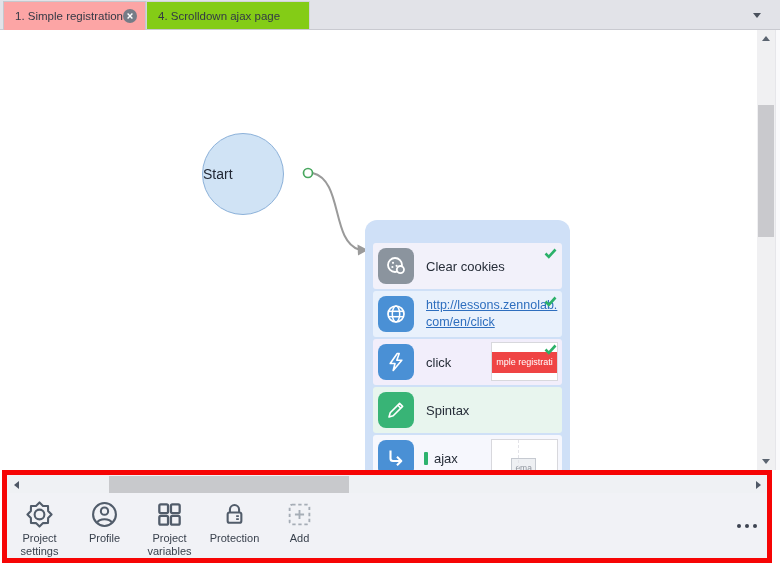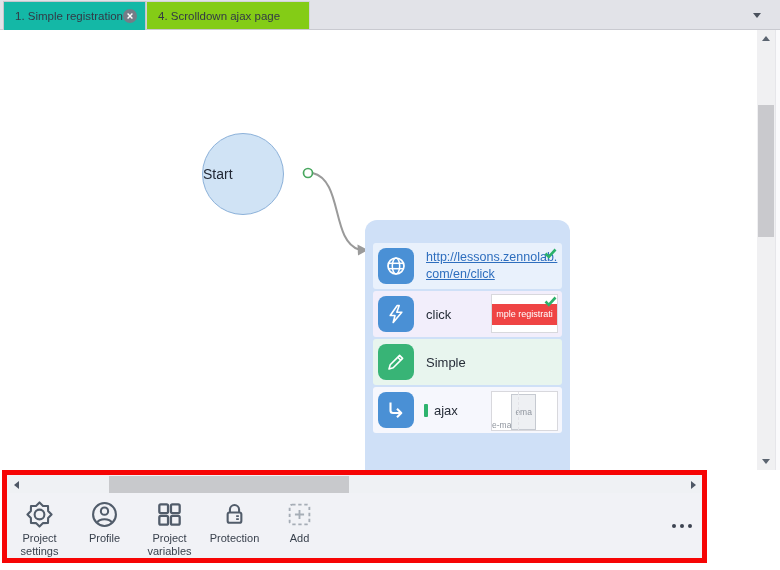--- a/index.html
+++ b/index.html
@@ -5,21 +5,21 @@
   * { margin:0; padding:0; box-sizing:border-box; }
   html,body { width:780px; height:570px; overflow:hidden; background:#fff;
     font-family:"Liberation Sans", sans-serif; }
   .app { position:relative; width:780px; height:570px; background:#fff; }
 
   
   .tabbar { position:absolute; left:0; top:0; width:780px; height:30px;
     background:#e2e3e8; border-bottom:1px solid #c9cad0; }
   .tab { position:absolute; top:1px; display:flex; align-items:center;
     font-size:11.5px; color:#333945; cursor:default; }
-  .tab-1 { left:3px; width:143px; height:29px; background:#14b8a6; z-index:2;
+  .tab-1 { left:3px; width:143px; height:29px; background:#fca5a5; z-index:2;
     border:1px solid #c6c7cd; border-bottom:none; }
   .tab-2 { left:146px; width:164px; height:28px; background:#84cc16;
     border:1px solid #d3d4d9; border-bottom:none; }
   .tab-label { padding-left:11px; white-space:nowrap; }
   .tab-close { margin-left:auto; margin-right:9px; width:14px; height:14px; display:flex; }
   .tab-caret { position:absolute; right:19px; top:13px; width:0; height:0;
     border-left:4px solid transparent; border-right:4px solid transparent;
     border-top:5px solid #4a515c; }
 
   
@@ -56,39 +56,39 @@
   .varbar { display:inline-block; width:4px; height:13px; background:#2eb36e;
     border-radius:1px; margin:0 6px 0 10px; }
   .rlabel.tight { margin-left:0; }
   .thumb-email { position:absolute; right:4px; top:4px; width:67px; height:40px;
     background:#fff; border:1px solid #d8d8dd; overflow:hidden;
     display:flex; flex-direction:row; align-items:flex-end; padding:3px 3px 0 0; }
   .thumb-email .dashline { position:absolute; left:26px; top:0; bottom:0;
     border-left:1px dashed #e3e3e8; }
   .te1 { font-size:8.5px; color:#8f959e; }
   .te2 { font-size:8.5px; color:#8f959e; background:#eef0f3; border:1px solid #c6cad1;
-    padding:12px 3px; margin-top:3px; }
+    padding:4px 3px; margin-top:3px; }
 
   
   .vscroll { position:absolute; right:5px; top:0; width:18px; height:440px;
     background:#f0f0f2; }
   .right-strip { position:absolute; right:0; top:0; width:5px; height:440px;
     background:#fafafc; border-left:1px solid #e6e6ea; }
   .vs-up, .vs-down { position:absolute; left:0; width:18px; height:17px;
     display:flex; align-items:center; justify-content:center; }
   .vs-up { top:0; } .vs-down { bottom:0; }
   .tri-up { width:0; height:0; border-left:4px solid transparent;
     border-right:4px solid transparent; border-bottom:5px solid #5b6470; }
   .tri-down { width:0; height:0; border-left:4px solid transparent;
     border-right:4px solid transparent; border-top:5px solid #5b6470; }
   .vs-thumb { position:absolute; left:1px; top:75px; width:16px; height:132px;
     background:#c9c9cd; }
 
   
-  .annotation { position:absolute; left:2px; top:470px; width:705px; height:93px;
+  .annotation { position:absolute; left:2px; top:470px; width:770px; height:93px;
     border:5px solid #f60505; background:#f1f2f6; }
   .hscroll { position:absolute; left:1px; right:1px; top:1px; height:17px;
     background:#eff1f4; }
   .hs-left, .hs-right { position:absolute; top:0; width:16px; height:17px;
     display:flex; align-items:center; justify-content:center; }
   .hs-left { left:0; } .hs-right { right:0; }
   .tri-left { width:0; height:0; border-top:4px solid transparent;
     border-bottom:4px solid transparent; border-right:5px solid #4f5866; }
   .tri-right { width:0; height:0; border-top:4px solid transparent;
     border-bottom:4px solid transparent; border-left:5px solid #4f5866; }
@@ -132,20 +132,37 @@
       <circle cx="308" cy="143" r="4.5" fill="#ffffff" stroke="#49a75f" stroke-width="1.7"></circle>
       <circle cx="372.5" cy="220.5" r="5.2" fill="#ffffff" stroke="#8d8d8d" stroke-width="1.8"></circle>
     </svg>
 
     <div class="start">
       <span>Start</span>
     </div>
 
     <div class="card">
 
+      <div class="row r0">
+        <span class="ric gray">
+          <svg width="24" height="24" viewBox="0 0 24 24">
+            <circle cx="11" cy="11" r="7" stroke="#fff" stroke-width="1.8" fill="none"></circle>
+            <circle cx="9" cy="8.8" r="1.1" fill="#fff"></circle>
+            <circle cx="12.6" cy="11.8" r="1.1" fill="#fff"></circle>
+            <circle cx="8.4" cy="13" r="1.1" fill="#fff"></circle>
+            <circle cx="16.4" cy="15.6" r="3.6" fill="#8b949e" stroke="#fff" stroke-width="1.8"></circle>
+          </svg>
+        </span>
+        <span class="rlabel">Clear cookies</span>
+        <span class="check">
+          <svg width="13" height="11" viewBox="0 0 13 11">
+            <path d="M1.5,5.5 L4.8,8.8 L11.5,1.5" stroke="#2bb169" stroke-width="2.6" fill="none"></path>
+          </svg>
+        </span>
+      </div>
 
       <div class="row r1">
         <span class="ric blue">
           <svg width="24" height="24" viewBox="0 0 24 24">
             <circle cx="12" cy="12" r="8" stroke="#fff" stroke-width="1.7" fill="none"></circle>
             <ellipse cx="12" cy="12" rx="3.7" ry="8" stroke="#fff" stroke-width="1.5" fill="none"></ellipse>
             <line x1="4.3" y1="9.3" x2="19.7" y2="9.3" stroke="#fff" stroke-width="1.5"></line>
             <line x1="4.3" y1="14.7" x2="19.7" y2="14.7" stroke="#fff" stroke-width="1.5"></line>
           </svg>
         </span>
@@ -174,21 +191,21 @@
         </span>
       </div>
 
       <div class="row r3">
         <span class="ric green">
           <svg width="24" height="24" viewBox="0 0 24 24">
             <path d="M5,19 L6.2,14.8 L15.6,5.4 L18.6,8.4 L9.2,17.8 L5,19 Z" stroke="#fff" stroke-width="1.6" fill="none" stroke-linejoin="round"></path>
             <line x1="13.8" y1="7.2" x2="16.8" y2="10.2" stroke="#fff" stroke-width="1.6"></line>
           </svg>
         </span>
-        <span class="rlabel">Simple</span>
+        <span class="rlabel">Spintax</span>
       </div>
 
       <div class="row r4">
         <span class="ric blue">
           <svg width="24" height="24" viewBox="0 0 24 24">
             <path d="M6.5,4.5 L6.5,12.5 A2.5,2.5 0 0 0 9,15 L16.5,15" stroke="#fff" stroke-width="2.1" fill="none"></path>
             <path d="M13,10.8 L17.3,15 L13,19.2" stroke="#fff" stroke-width="2.1" fill="none" stroke-linejoin="round"></path>
           </svg>
         </span>
         <span class="varbar"></span>

